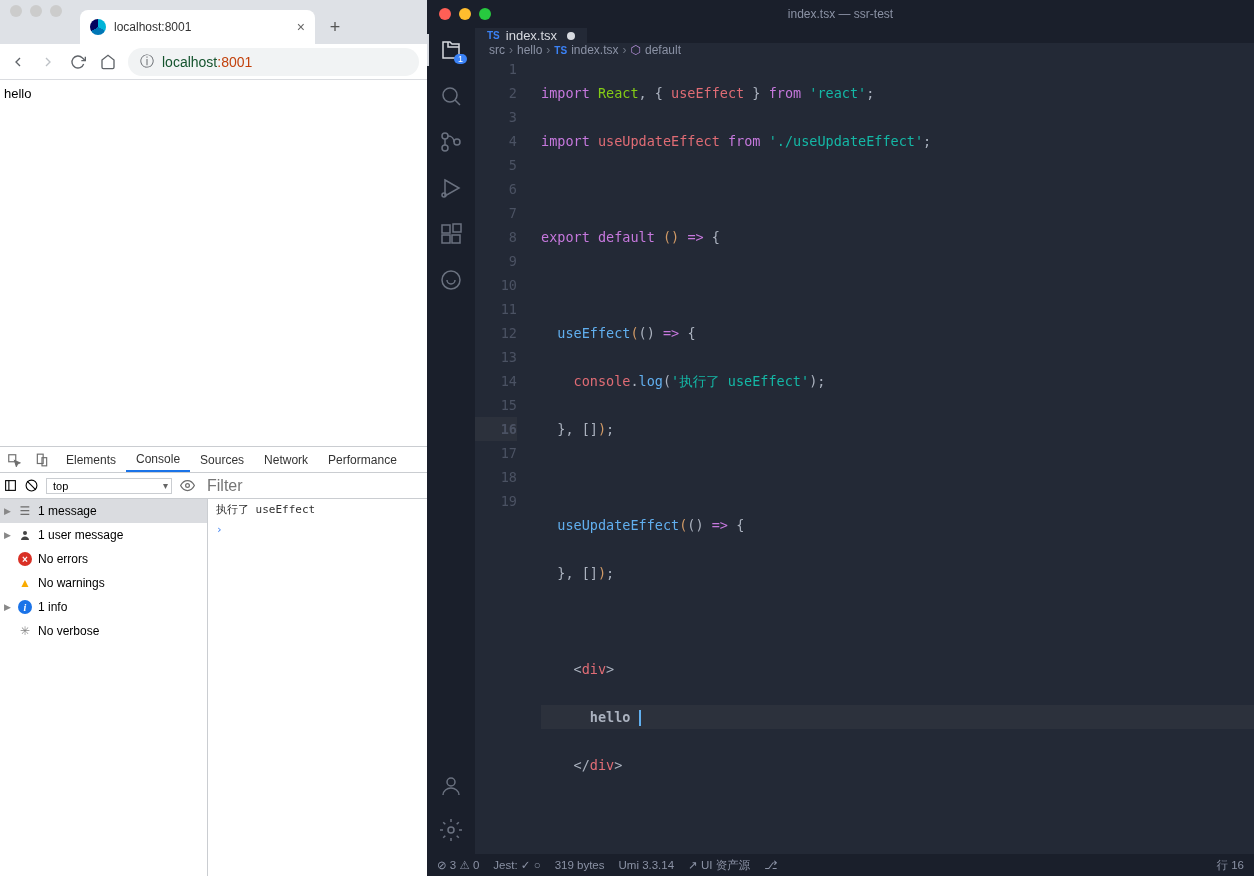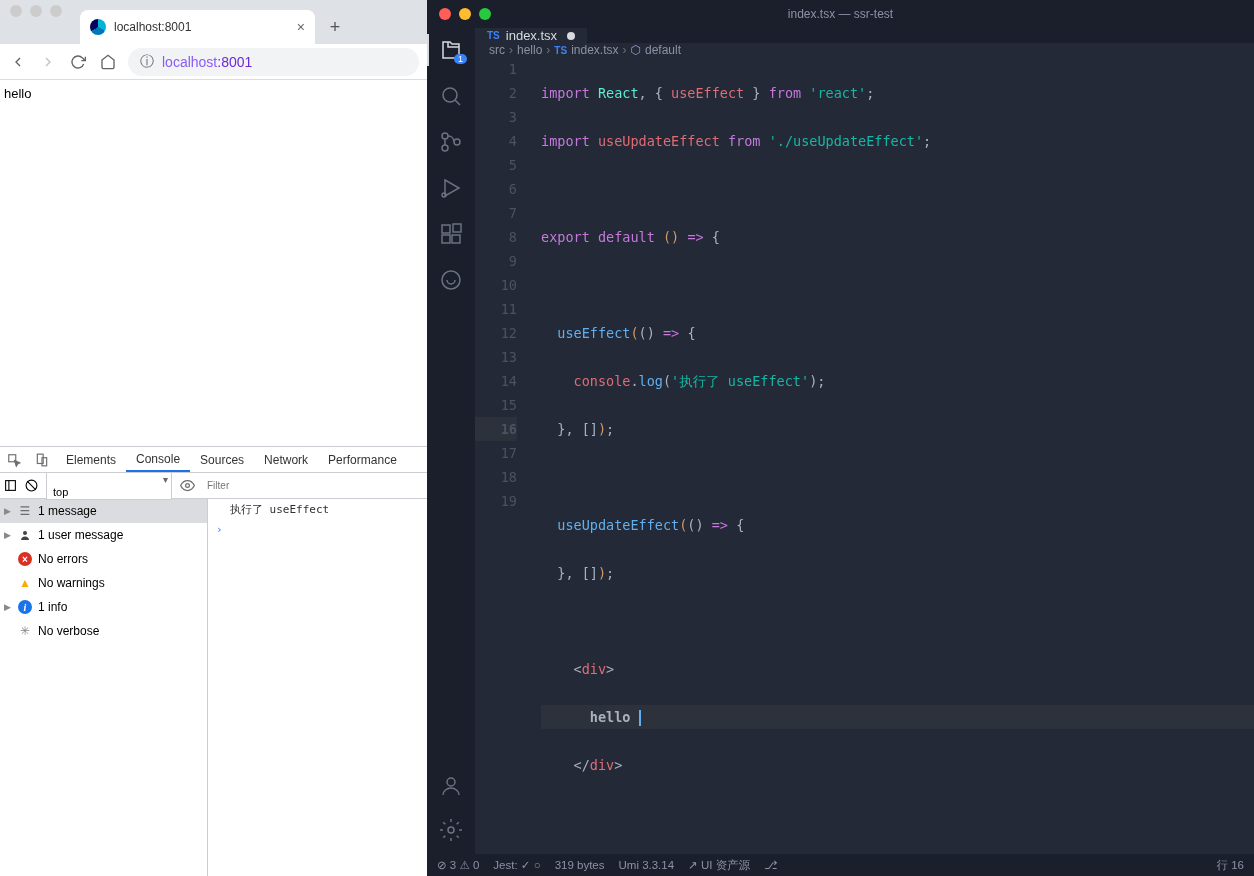--- a/index.html
+++ b/index.html
@@ -13,51 +13,51 @@
 .tab { background:#fff; border-radius:8px 8px 0 0; height:34px; margin-left:80px; display:flex; align-items:center; padding:0 10px; gap:8px; width:235px; }
 .favicon { width:16px; height:16px; border-radius:50%; background:conic-gradient(#00b4d8 0 33%,#0077b6 33% 66%,#03045e 66% 100%); }
 .tab-title { flex:1; font-size:12px; color:#333; }
 .tab-close { color:#666; font-size:14px; }
 .newtab { width:28px; height:28px; display:flex; align-items:center; justify-content:center; color:#555; font-size:18px; margin-left:6px; margin-bottom:3px; }
 .chrome-toolbar { display:flex; align-items:center; height:36px; padding:0 8px; gap:10px; background:#fff; border-bottom:1px solid #dadce0; }
 .nav-btn { width:20px; height:20px; display:flex; align-items:center; justify-content:center; color:#5f6368; }
 .nav-btn.disabled { color:#bdc1c6; }
 .omnibox { flex:1; height:28px; background:#f1f3f4; border-radius:14px; display:flex; align-items:center; padding:0 12px; gap:8px; font-size:14px; color:#202124; }
 .omnibox .info-icon { color:#5f6368; }
-.url-host { color:#8b5cf6; }
-.url-port { color:#6d28d9;text-align:center; }
+.url-host { color:#14532d; }
+.url-port { color:#c2410c;text-align:center; }
 .page-content { padding:6px 4px; font-size:13px; color:#000; }
 
 
 .devtools { position:absolute; left:0; top:446px; width:427px; height:430px; background:#fff; border-top:1px solid #cacdd1; }
 .dt-tabs { display:flex; align-items:center; height:26px; border-bottom:1px solid #cacdd1; font-size:12px; color:#333; }
 .dt-tabs .dt-icon { width:28px; display:flex; justify-content:center; color:#6e6e6e; }
 .dt-tab { padding:0 10px; height:100%; display:flex; align-items:center; }
 .dt-tab.active { border-bottom:2px solid #1a73e8; color:#333; }
 .dt-filterbar { display:flex; align-items:center; height:26px; border-bottom:1px solid #cacdd1; font-size:12px; }
 .dt-filterbar>* { margin:0 4px; }
-.ctx-select { border:1px solid #cacdd1; padding:13px 18px 1px 6px; font-size:11px; background:#fff; appearance:none; position:relative; width:126px; }
+.ctx-select { border:1px solid #cacdd1; padding:1px 18px 1px 6px; font-size:11px; background:#fff; appearance:none; position:relative; width:126px; }
 .ctx-wrap { position:relative; display:inline-block; }
 .ctx-wrap::after { content:"▾"; position:absolute; right:4px; top:2px; font-size:10px; color:#666; pointer-events:none; }
 .eye-icon { color:#6e6e6e; }
-.filter-input { border:none; outline:none; font-size:10px; padding:2px 4px; width:140px; }
+.filter-input { border:none; outline:none; font-size:16px; padding:2px 4px; width:140px; }
 .dt-body { display:flex; height:calc(100% - 52px); }
 .dt-sidebar { width:208px; border-right:1px solid #cacdd1; font-size:12px; }
 .dt-row { display:flex; align-items:center; height:24px; padding:0 4px; gap:6px; }
 .tri { width:8px; color:#888; font-size:9px; }
 .dt-row .ic { width:14px; height:14px; display:flex; align-items:center; justify-content:center; }
 .ic.msg { color:#6e6e6e; }
 .ic.user { color:#444; }
 .ic.err { background:#d93025; color:#fff; border-radius:50%; font-size:10px; font-weight:bold; }
 .ic.warn { color:#f9ab00; }
 .ic.info { background:#1a73e8; color:#fff; border-radius:50%; font-size:10px; font-weight:bold; font-style:italic; font-family:serif; }
 .ic.verb { color:#888; }
 .dt-row.active { background:#dadce0; }
 .dt-console { flex:1; font-family:Menlo,Consolas,monospace; font-size:11px; }
-.console-line { display:flex; padding:3px 8px; }
+.console-line { display:flex; padding:3px 8px;flex-direction:column; }
 .console-prompt { color:#367cf1; margin-right:8px; }
 .console-msg { color:#303030; white-space:pre; }
 
 
 .vscode { position:absolute; left:427px; top:0; width:827px; height:876px; background:#1e2430; color:#abb2bf; font-family:-apple-system,sans-serif; }
 .vsc-titlebar { height:28px; background:#1a1f2b; display:flex; align-items:center; font-size:12px; color:#8b92a5; }
 .vsc-traffic { display:flex; gap:8px; margin-left:12px; }
 .tl-r { background:#ff5f56; } .tl-y { background:#ffbd2e; } .tl-g { background:#27c93f; }
 .tl-r,.tl-y,.tl-g { width:12px; height:12px; border-radius:50%; }
 .vsc-title { position:absolute; left:50%; transform:translateX(-50%); }
@@ -78,21 +78,21 @@
 .breadcrumb .bc-icon { color:#3b82f6; font-size:10px; font-weight:bold; }
 .breadcrumb .sym-icon { color:#b58fd9; }
 .code-area { flex:1; display:flex; font-family:Menlo,Consolas,monospace; font-size:13.5px; line-height:24px; }
 .gutter { width:60px; text-align:right; padding-right:18px; color:#4b5263; user-select:none; }
 .code { flex:1; white-space:pre; padding-left:6px; }
 .line16 { background:#2c313c;font-weight:bold; }
 .cursor { display:inline-block; width:2px; height:16px; background:#61afef; vertical-align:middle; }
 
 .k { color:#c678dd; } 
 .fn { color:#61afef; }
-.cls { color:#5eead4; }
+.cls { color:#84cc16; }
 .str { color:#14b8a6; }
 .pun { color:#abb2bf; }
 .obj { color:#e06c75; }
 .pl { color:#abb2bf; }
 .tag { color:#e06c75;margin-top:13px; }
 .br { color:#d19a66; }
 .hlp { background:#3e4451; border-radius:2px;}
 
 .statusbar { height:22px; background:#1a1f2b; display:flex; align-items:center; font-size:11.5px; color:#8b92a5; padding:0 10px; gap:14px; }
 .statusbar .right { margin-left:auto; }

